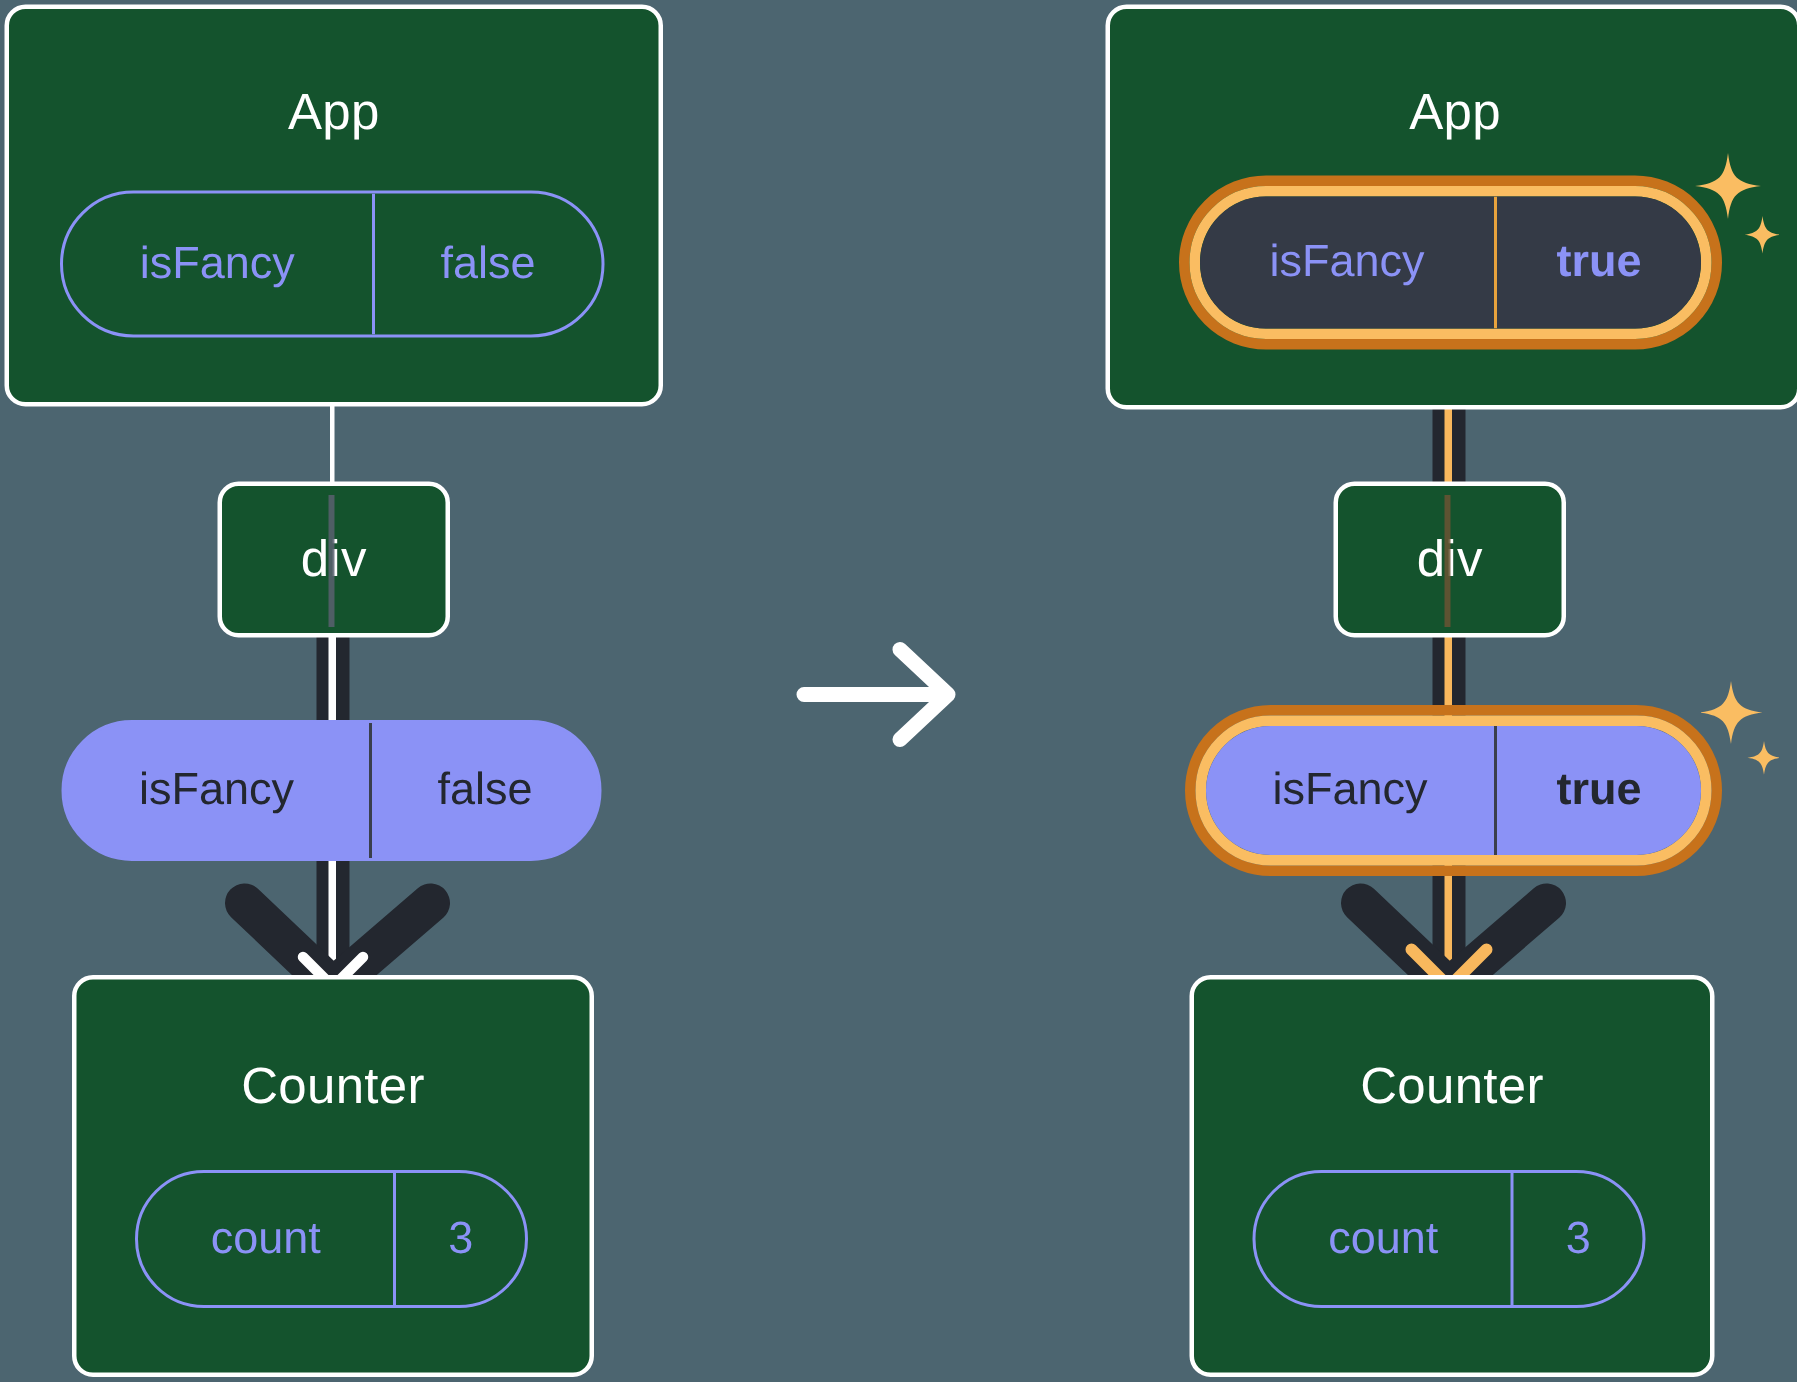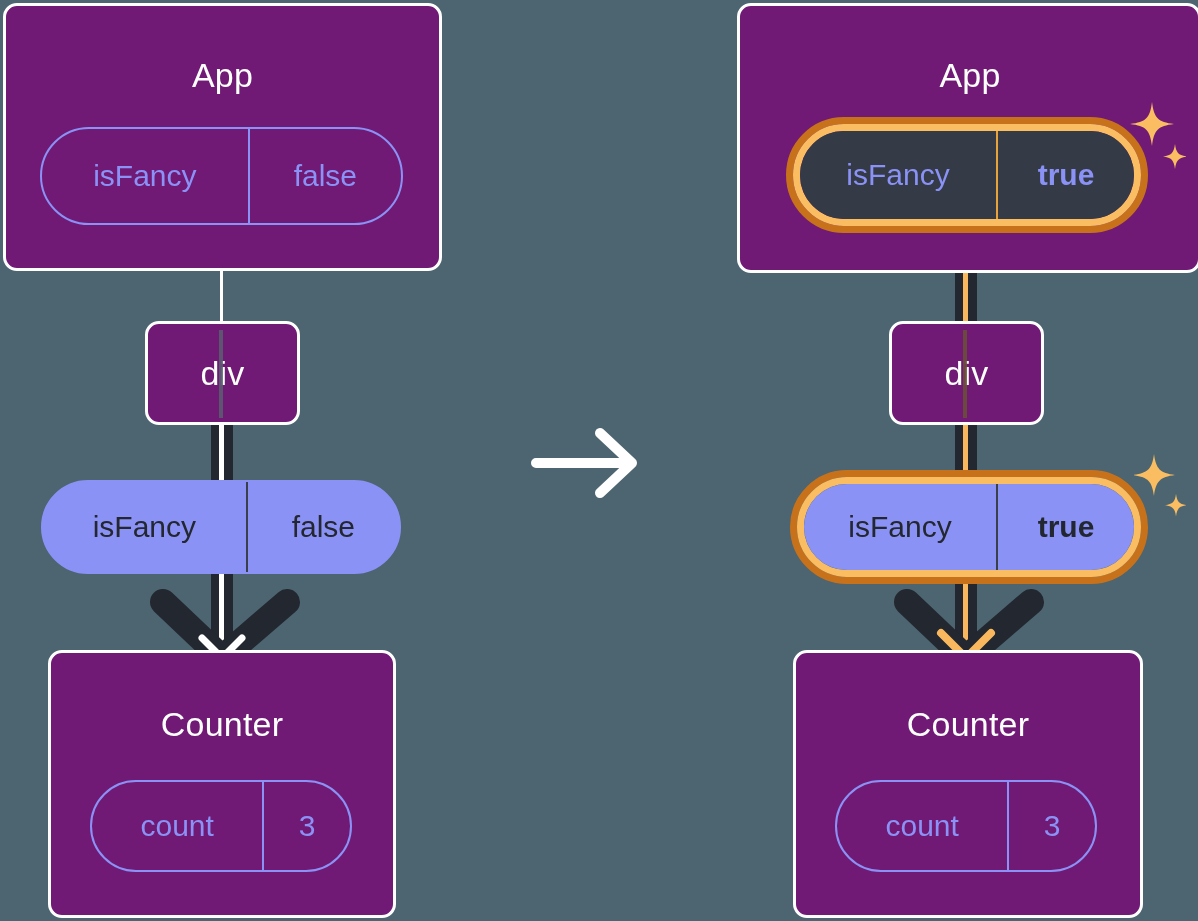--- a/index.html
+++ b/index.html
@@ -7,21 +7,21 @@
     width:1198px;height:921px;
     background:#4c6570;
     font-family:"Liberation Sans","DejaVu Sans",sans-serif;
     overflow:hidden;
   }
   .stage{position:relative;width:1198px;height:921px;}
 
   
   .box{
     position:absolute;
-    background:#701a75;
+    background:#14532d;
     border:3px solid #ffffff;
     border-radius:14px;
     box-sizing:border-box;
     z-index:5;
   }
   .box-title{
     position:absolute;left:0;right:0;
     text-align:center;
     color:#ffffff;
     font-size:34px;

